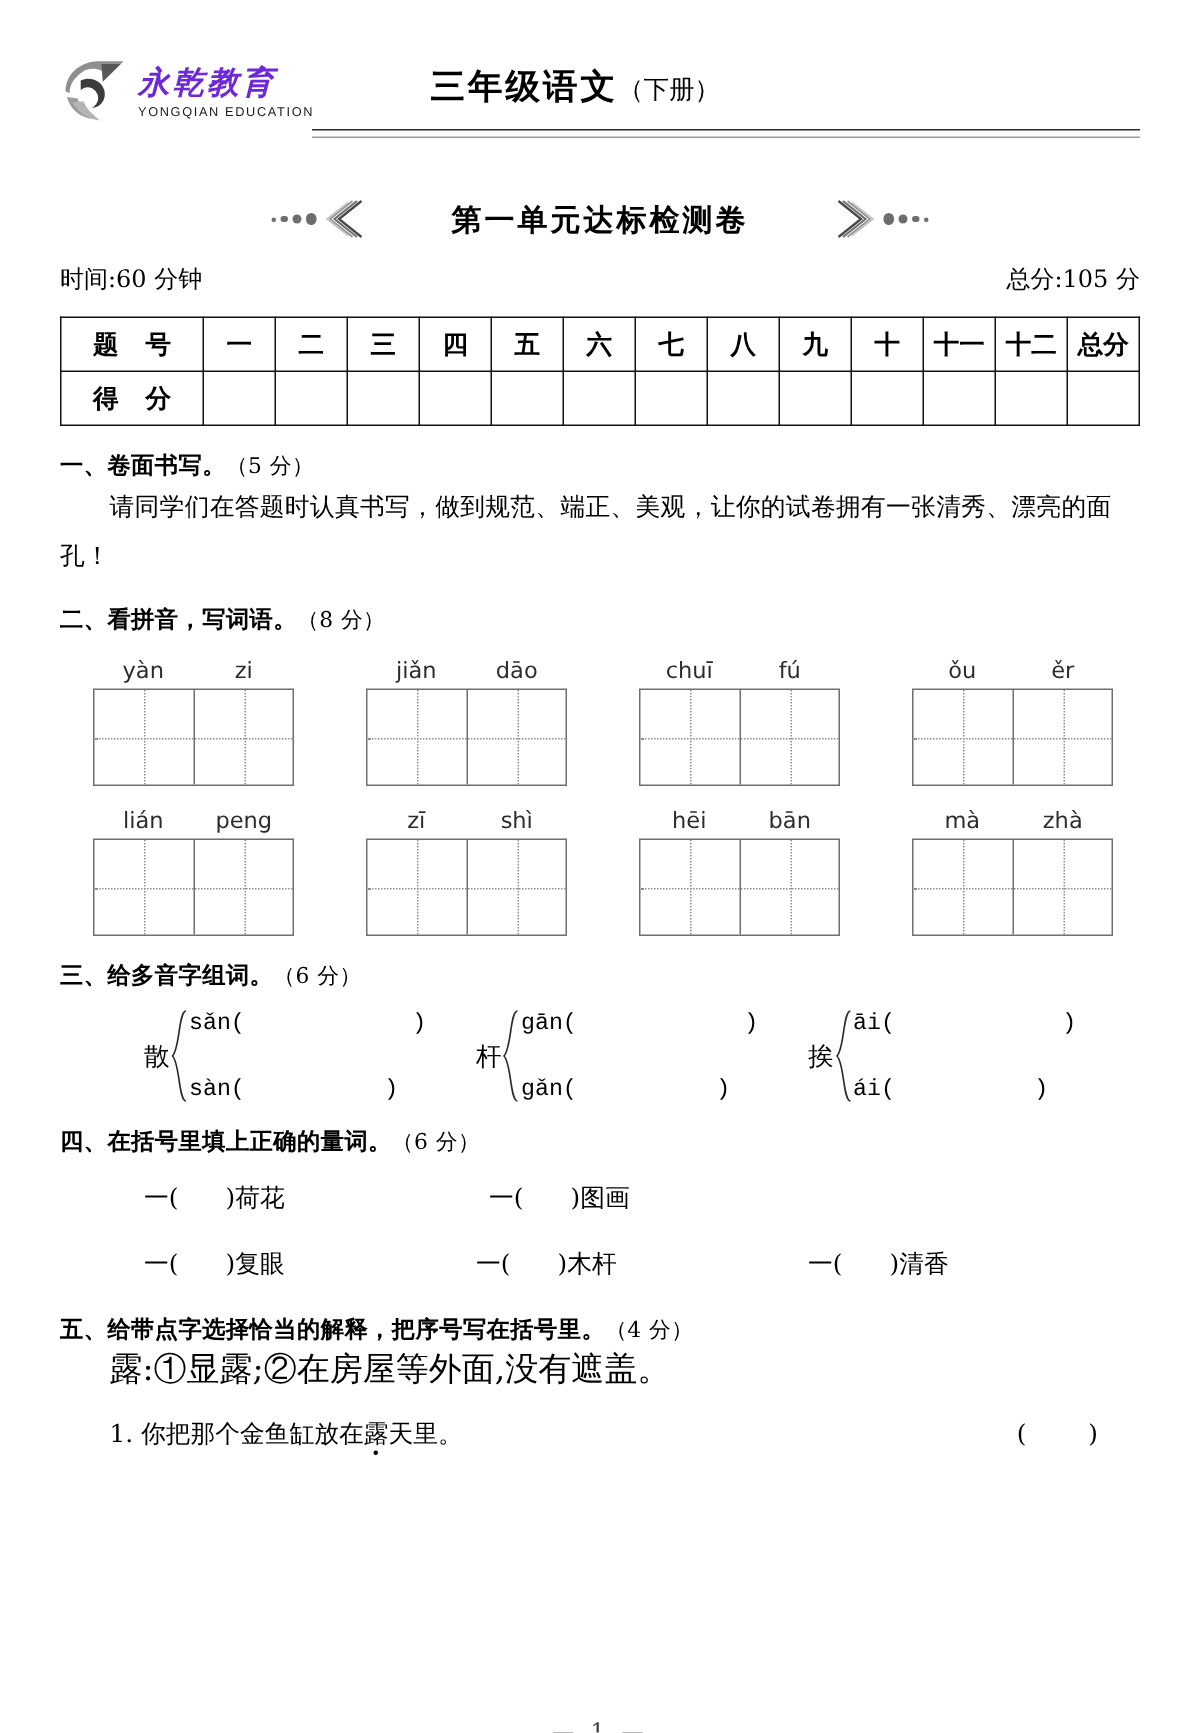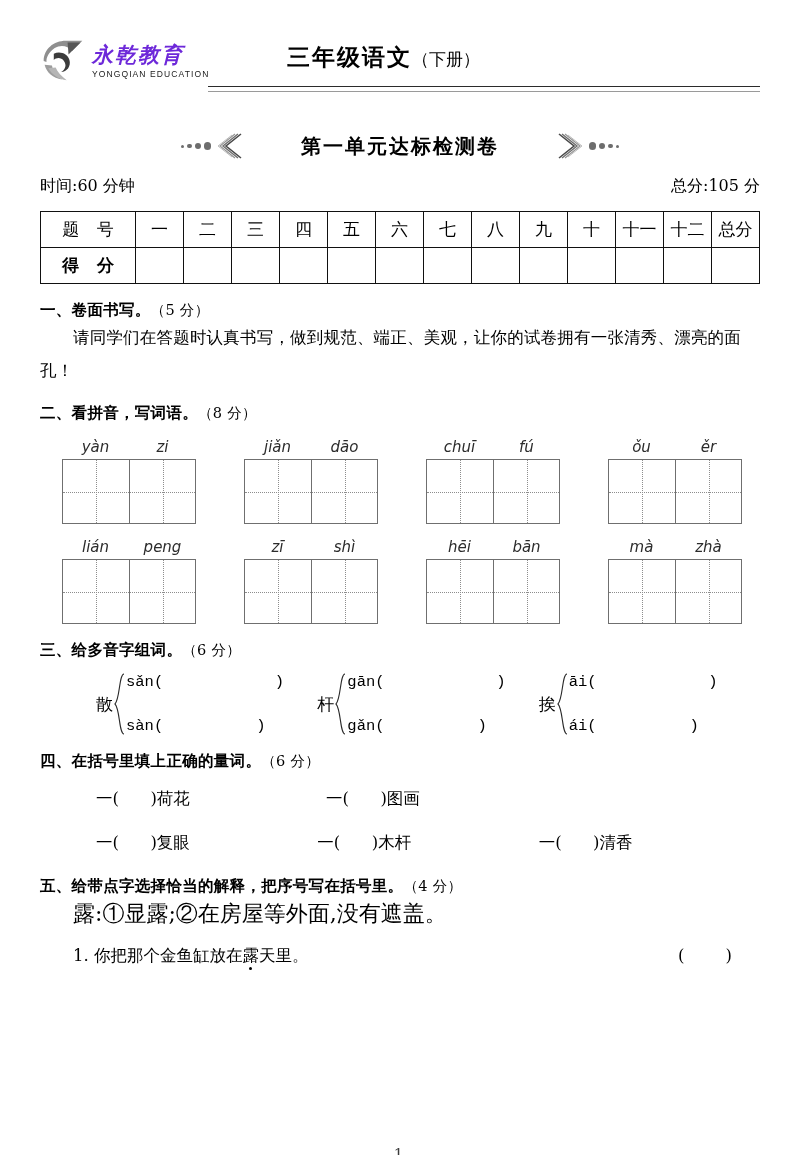--- a/index.html
+++ b/index.html
@@ -141,21 +141,21 @@
     border-collapse: collapse;
     table-layout: fixed;
   }
   .score-table td {
     border: 1px solid #111;
     height: 33px;
     text-align: center;
     vertical-align: middle;
     font-family: "DejaVu Sans", "Liberation Sans", sans-serif;
     font-size: 17px;
-    font-weight: normal;
+    font-weight: bold;
   }
   .score-table td.lbl {
     width: 92px;
     letter-spacing: 6px;
     text-indent: 6px;
   }
   .score-table td.total { letter-spacing: 0px; }
   .score-table tr.empty td { font-weight: bold; }
 
   
@@ -186,21 +186,20 @@
     margin-top: 14px;
     padding: 0 18px 0 22px;
   }
   .tzg-group { width: 134px; }
   .pinyin {
     display: flex;
     font-family: "DejaVu Sans", "Liberation Sans", sans-serif;
     font-size: 15px;
     margin-bottom: 3px;
     color: #2c2c2c;
-    font-style: italic;
   }
   .pinyin span {
     width: 50%;
     text-align: center;
   }
   .tzg {
     display: flex;
     width: 134px;
     height: 65px;
     border: 1.3px solid #6f6f6f;

